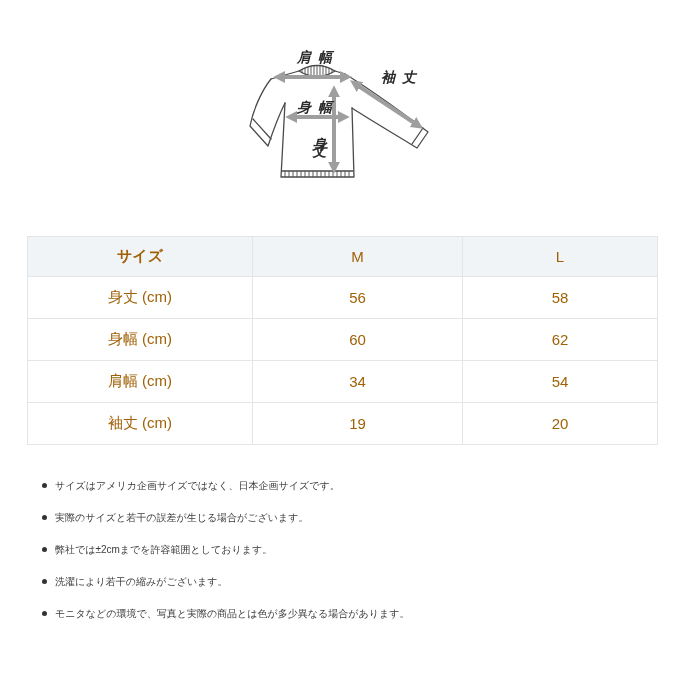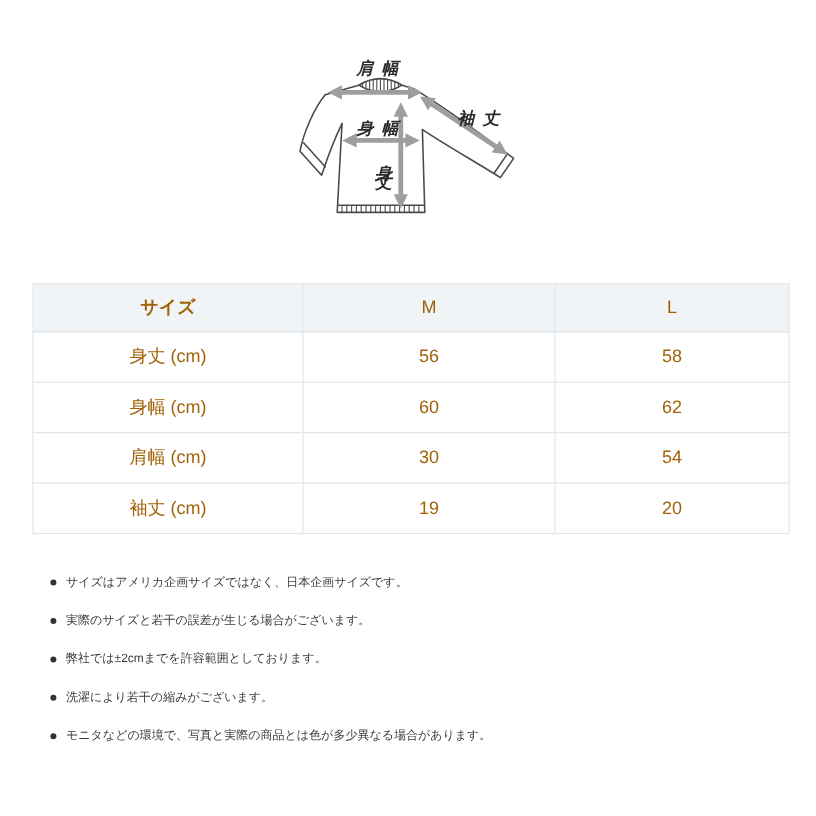--- a/index.html
+++ b/index.html
@@ -8,21 +8,21 @@
     font-family:"Liberation Sans","DejaVu Sans",sans-serif;color:#333;
   }
   
   .diagram{position:relative;width:680px;height:220px;}
   .diagram svg{position:absolute;left:0;top:0;}
   .dlabel{
     position:absolute;font-size:14px;font-weight:700;color:#2b2b2b;
     letter-spacing:7px;white-space:nowrap;line-height:1;font-style:italic;
   }
   .dlabel.shoulder{left:297px;top:50px;}
-  .dlabel.sleeve{left:381px;top:91px;}
+  .dlabel.sleeve{left:381px;top:70px;}
   .dlabel.bwidth{left:297px;top:100px;}
   .dlabel.blength{left:313px;top:126px;writing-mode:vertical-rl;}
   
   table.size{
     border-collapse:collapse;table-layout:fixed;
     margin:16px 0 0 27px;width:630px;
   }
   table.size th,table.size td{
     border:1px solid #e2e6e9;text-align:center;vertical-align:middle;
     font-size:15px;color:#a16207;padding:0;
@@ -105,21 +105,21 @@
         <td>56</td>
         <td>58</td>
       </tr>
       <tr>
         <td>身幅 (cm)</td>
         <td>60</td>
         <td>62</td>
       </tr>
       <tr>
         <td>肩幅 (cm)</td>
-        <td>30</td>
+        <td>34</td>
         <td>54</td>
       </tr>
       <tr>
         <td>袖丈 (cm)</td>
         <td>19</td>
         <td>20</td>
       </tr>
     </tbody>
   </table>
 

